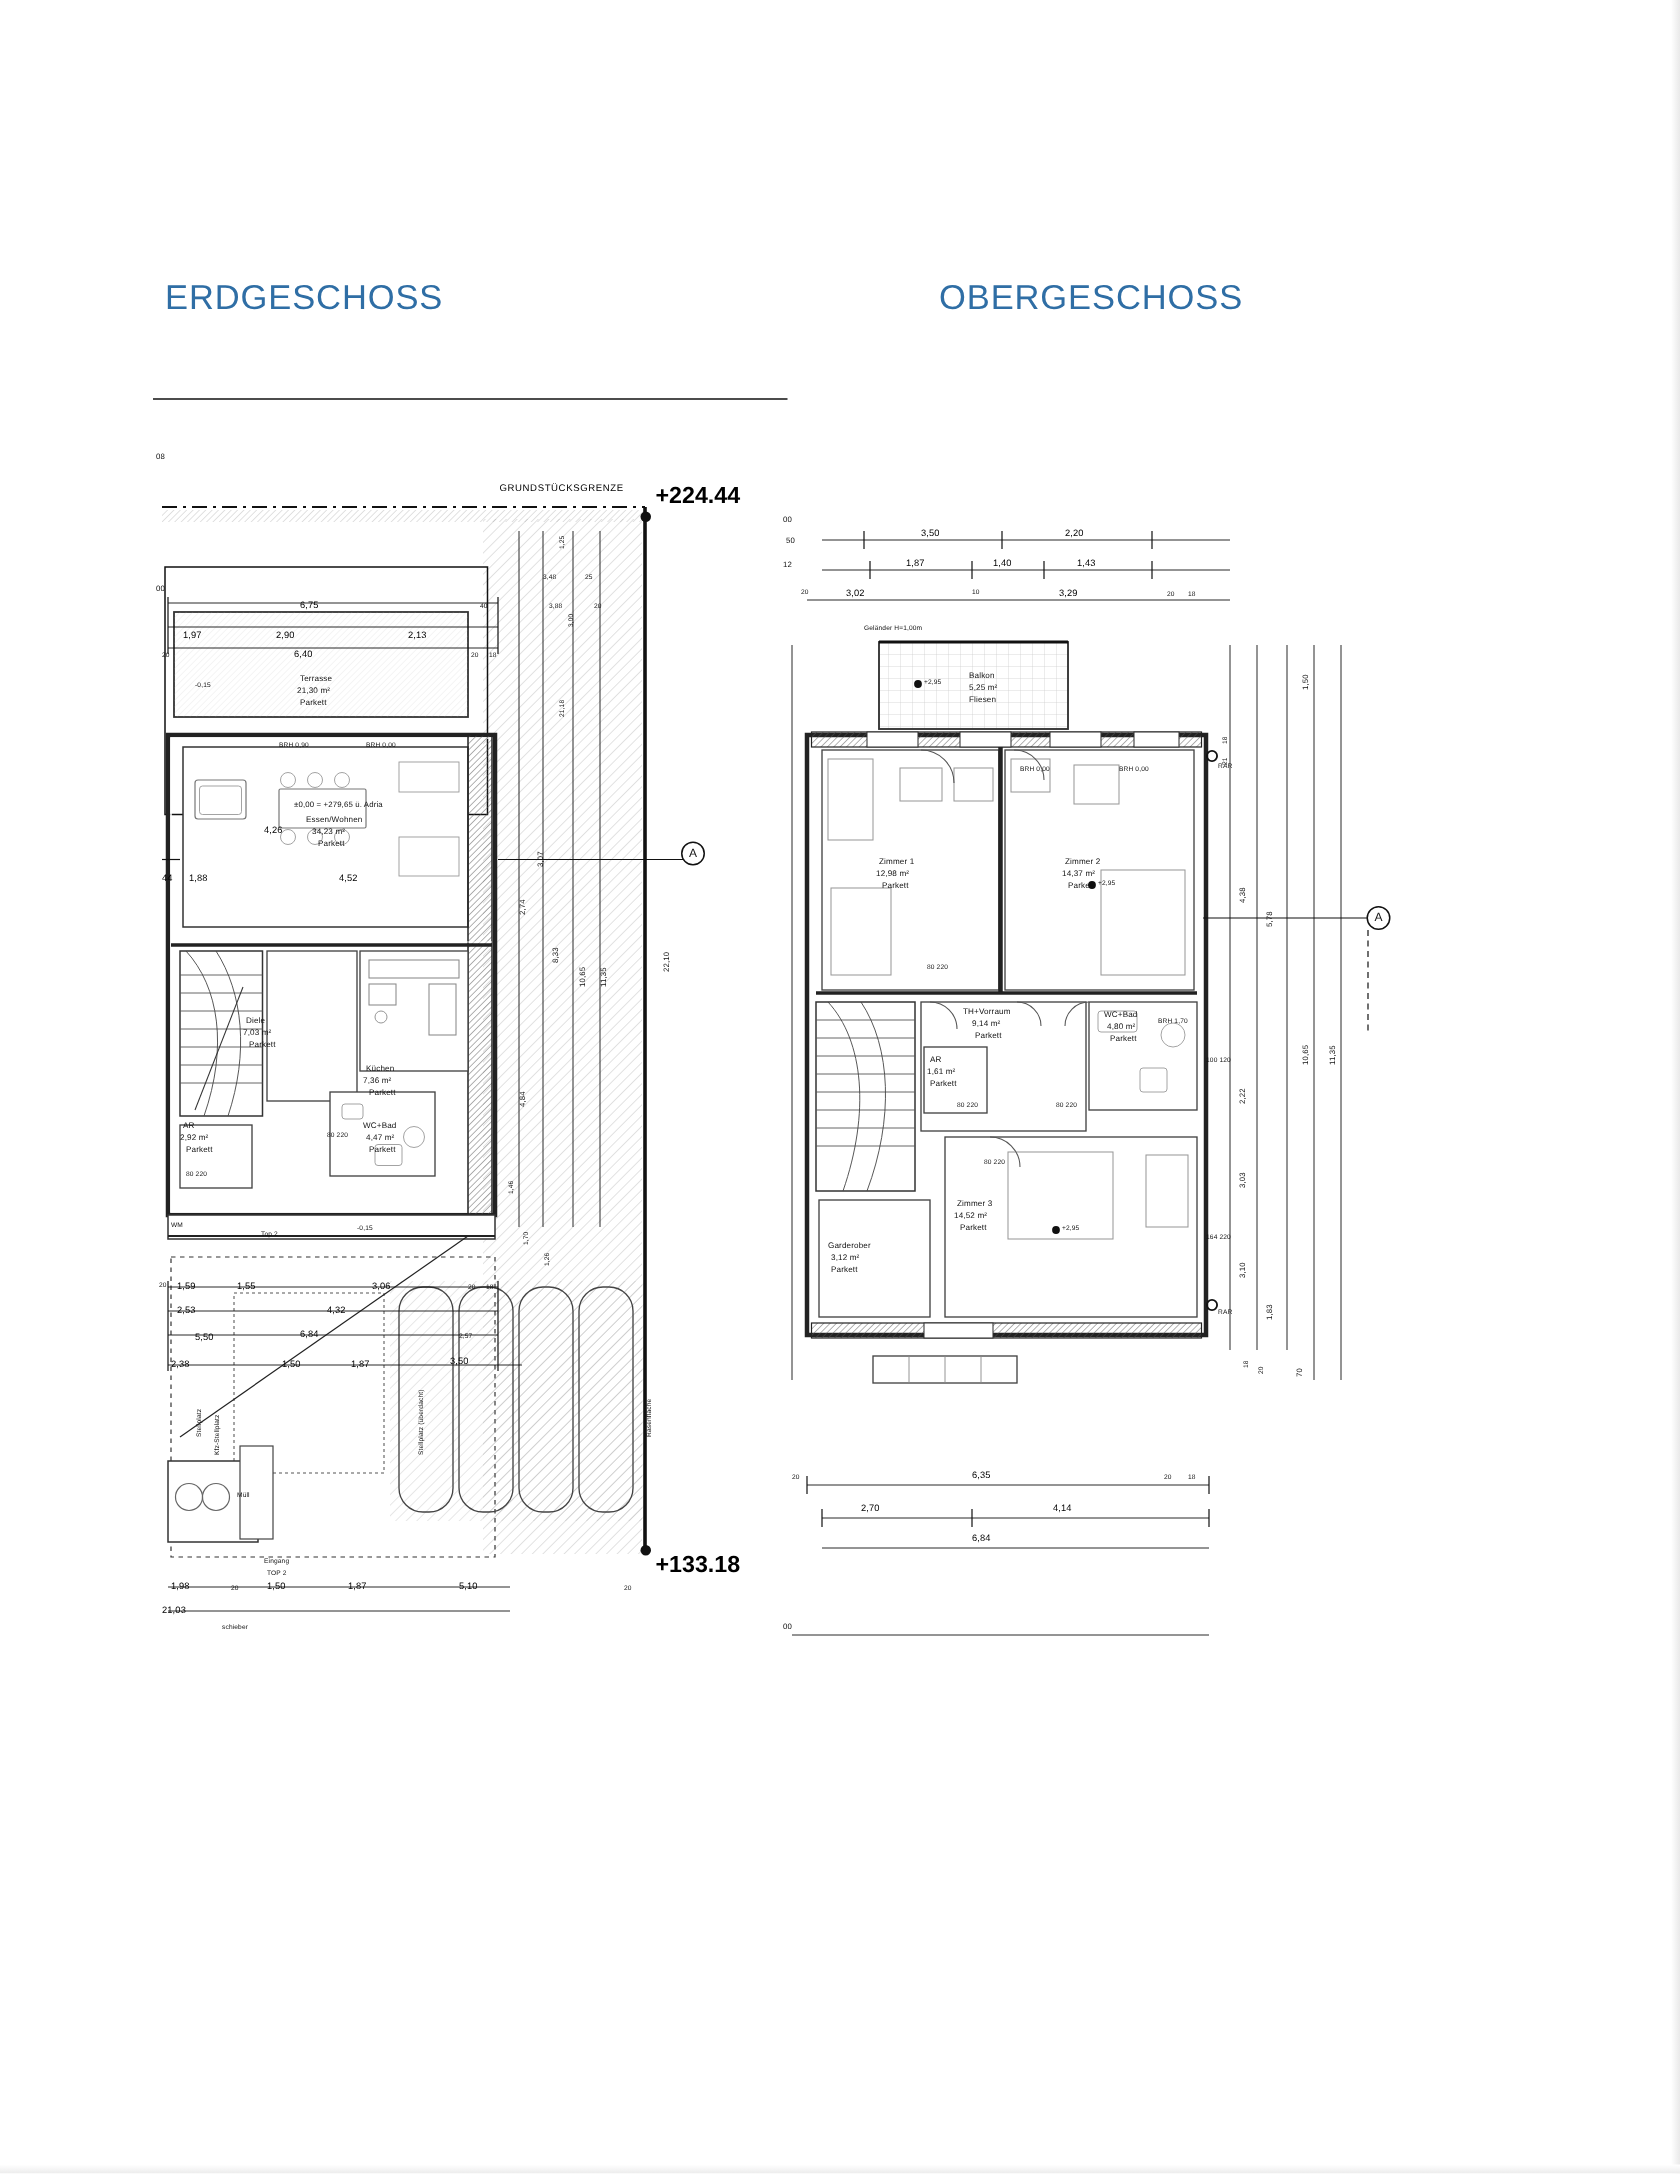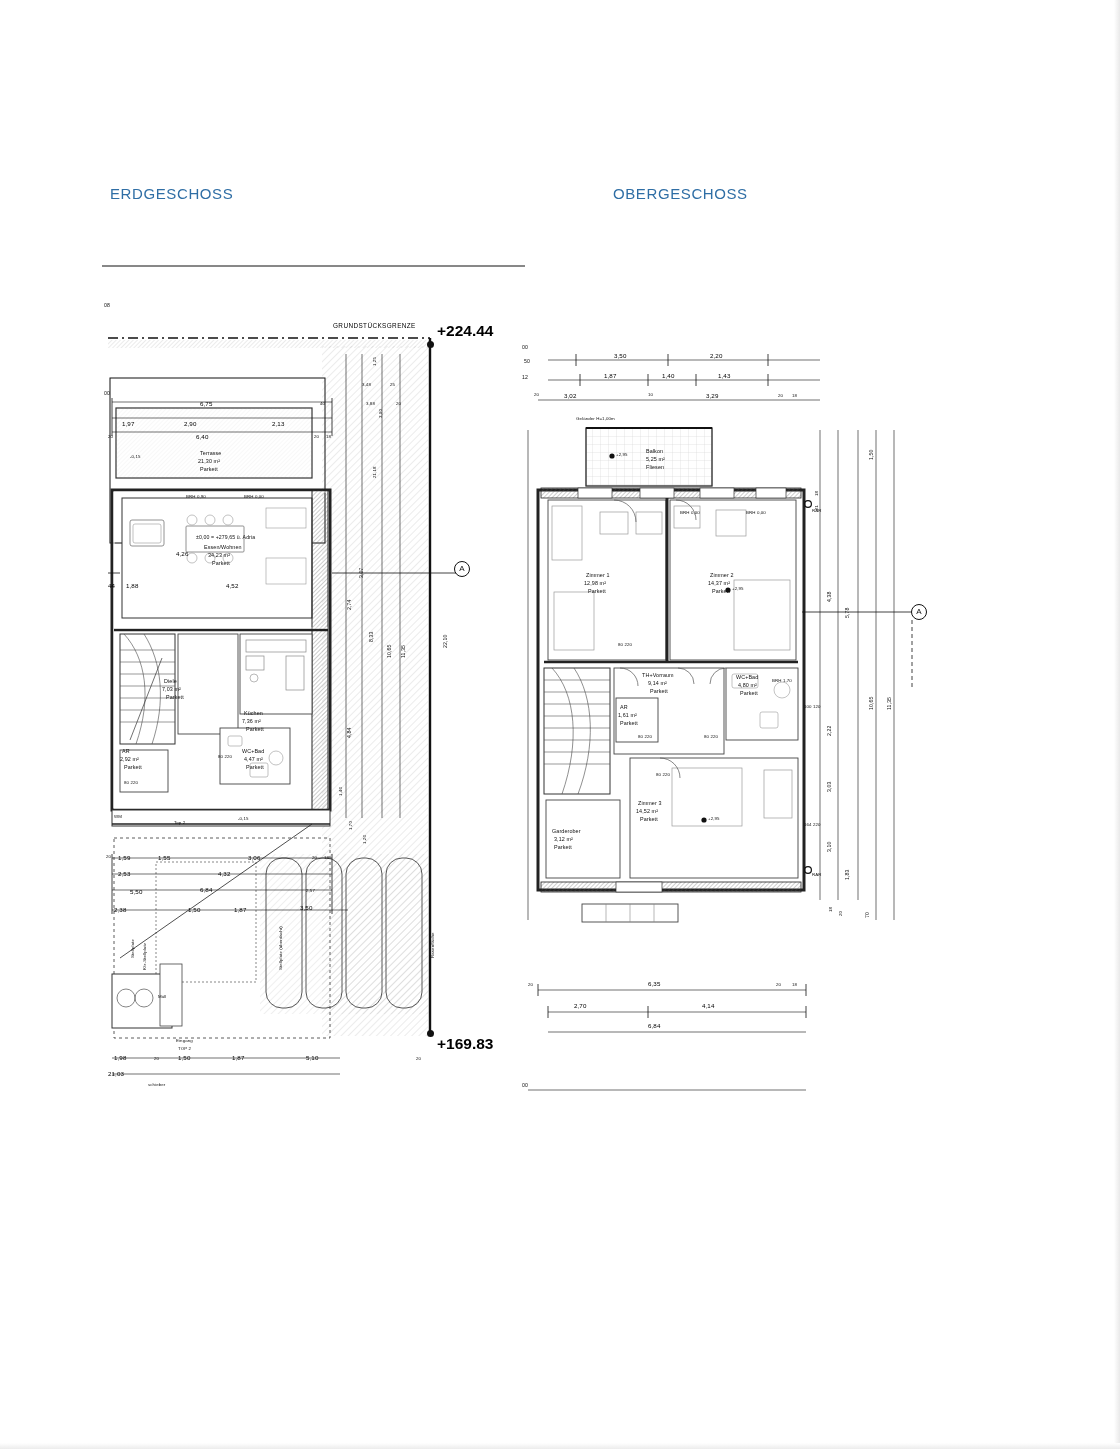--- a/index.html
+++ b/index.html
@@ -31,28 +31,28 @@
   }
   .page-edge-bottom {
     position: absolute;
     left: 0; bottom: 0;
     width: 1120px; height: 6px;
     background: linear-gradient(to bottom, #ffffff, #ececec);
   }
 
   .plan-title {
     position: absolute;
-    font-size: 15px;
+    font-size: 23px;
     letter-spacing: 0.6px;
     color: #2f6ea5;
     font-family: "Liberation Sans", sans-serif;
     white-space: nowrap;
   }
   #title-eg { left: 110px; top: 185px; }
-  #title-og { left: 613px; top: 185px; }
+  #title-og { left: 626px; top: 185px; }
 
   .drawing {
     position: absolute;
     font-family: "Liberation Sans", sans-serif;
   }
   #eg-drawing { left: 100px; top: 258px; width: 420px; height: 840px; }
   #og-drawing { left: 520px; top: 300px; width: 420px; height: 830px; }
 
   svg { display: block; overflow: visible; }
 
@@ -359,21 +359,21 @@
     <div class="lbl small-v" style="left:268px; top:384px;">8,33</div>
     <div class="lbl small-v" style="left:286px; top:400px;">10,65</div>
     <div class="lbl small-v" style="left:300px; top:400px;">11,35</div>
     <div class="lbl small-v" style="left:342px; top:390px;">22,10</div>
     <div class="lbl tiny-v" style="left:272px; top:220px;">21,18</div>
   </div>
 
   <div class="grenze" style="left:333px; top:322px;">GRUNDSTÜCKSGRENZE</div>
   <div class="elev" style="left:437px; top:322px;">+224.44</div>
   <div class="dot" style="left:427px; top:341px;"></div>
-  <div class="elev" style="left:437px; top:1035px;">+169.83</div>
+  <div class="elev" style="left:437px; top:1035px;">+133.18</div>
   <div class="dot" style="left:427px; top:1030px;"></div>
   <div class="axis-mark" style="left:454px; top:561px;">A</div>
 
   <div class="drawing" id="og-drawing">
 
     <svg width="420" height="830" viewBox="0 0 420 830">
       <defs>
         <pattern id="wallHatch2" width="3" height="3" patternUnits="userSpaceOnUse" patternTransform="rotate(45)">
           <line x1="0" y1="0" x2="0" y2="3" stroke="#555" stroke-width="0.6"></line>
         </pattern>

